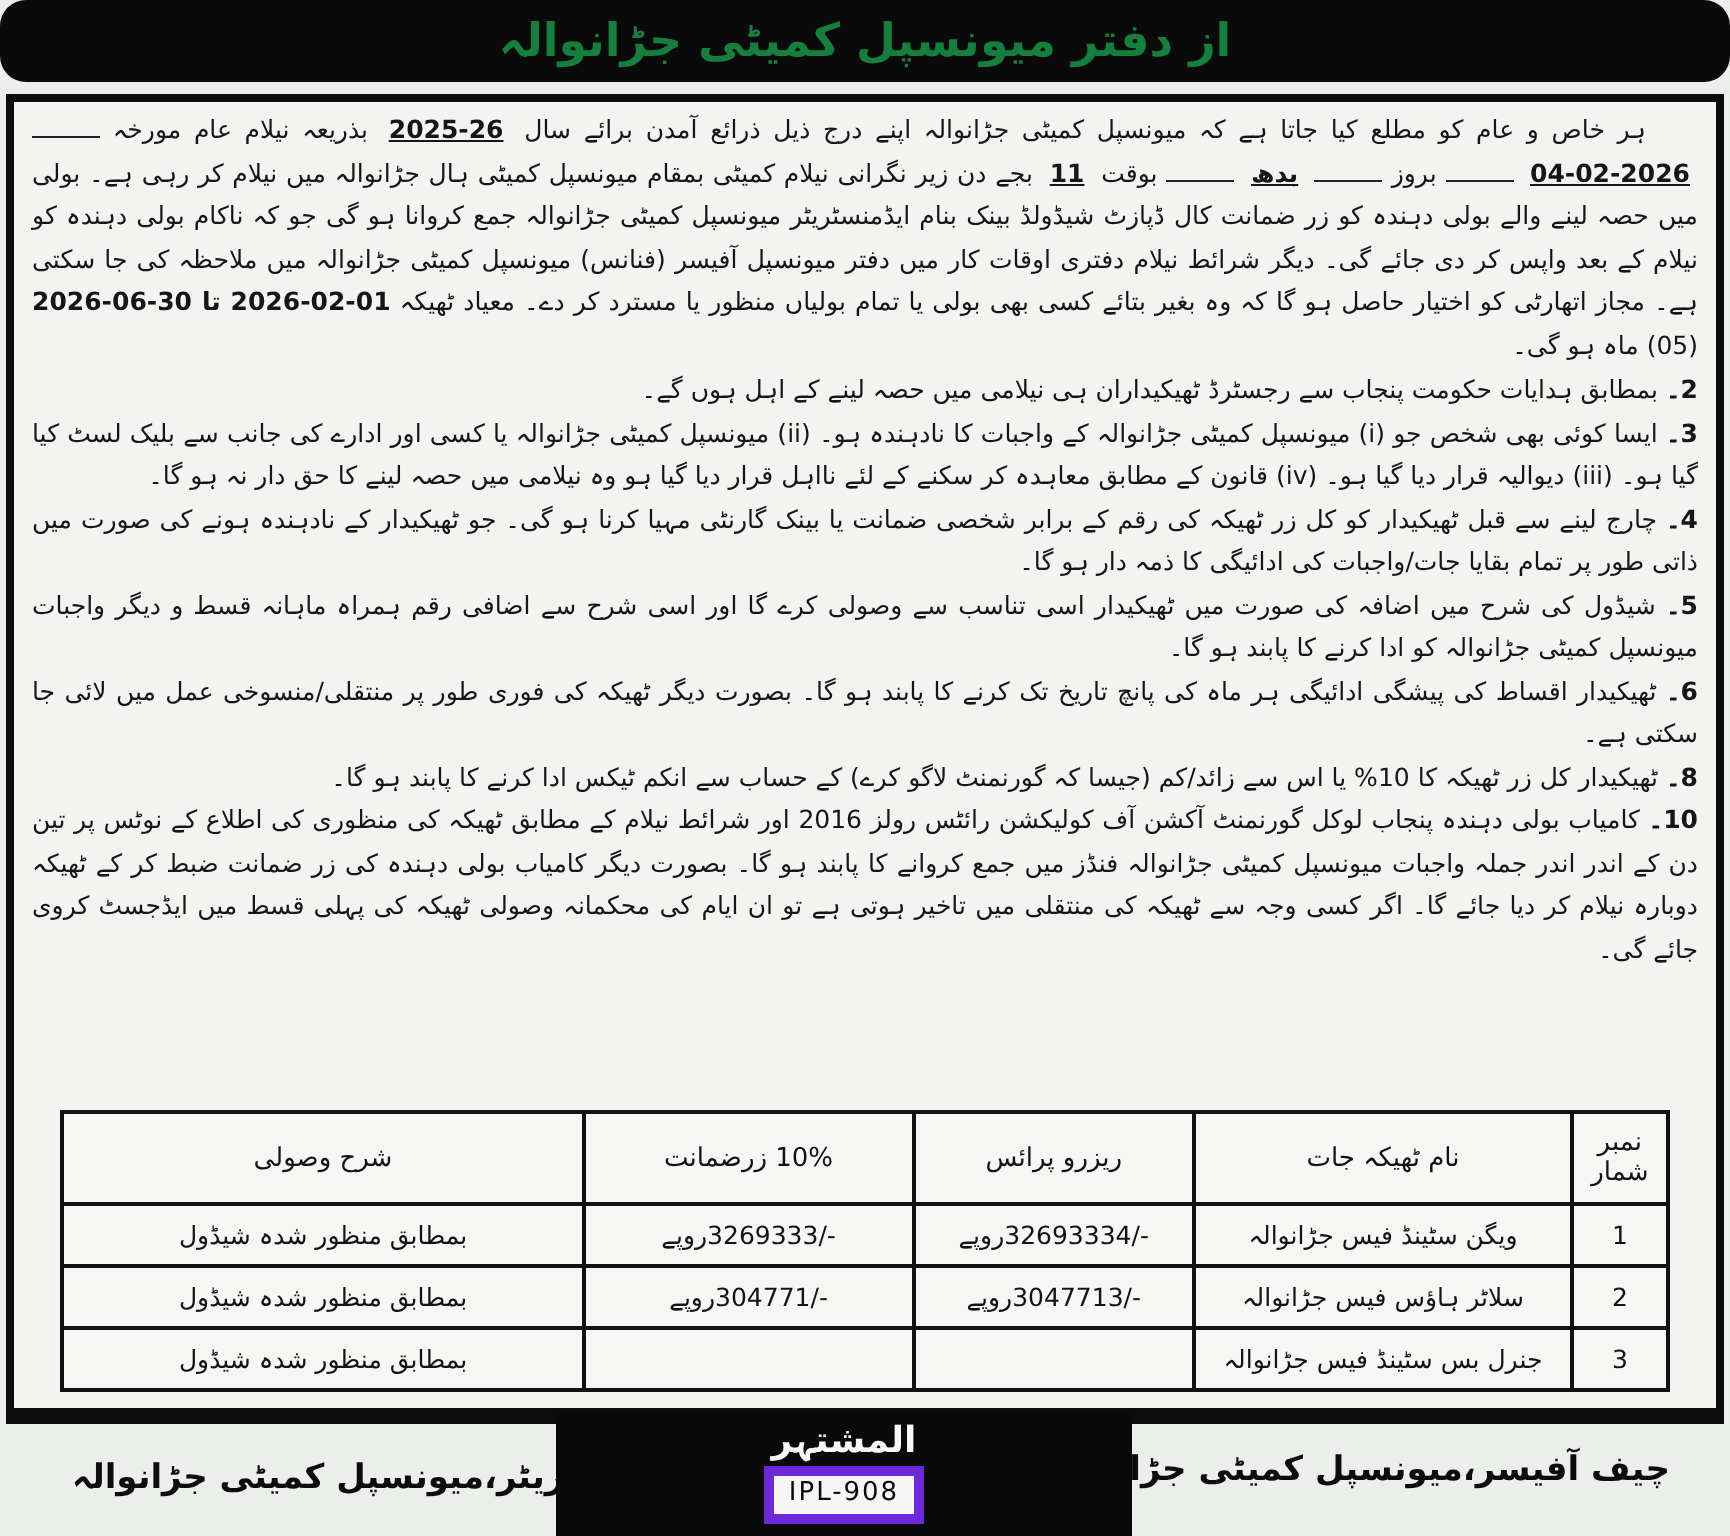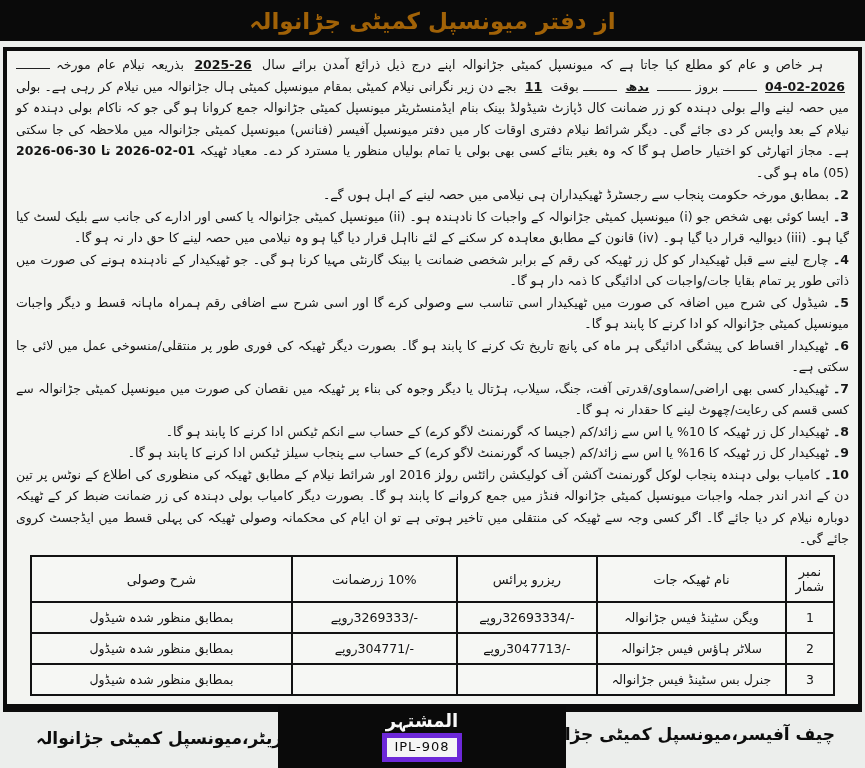--- a/index.html
+++ b/index.html
@@ -4,23 +4,23 @@
 <style>
   * { box-sizing: border-box; margin: 0; padding: 0; }
   body { background: #d8d8d6; font-family: "DejaVu Sans", sans-serif; }
   .page {
     position: relative; width: 865px; height: 768px; overflow: hidden;
     background: #eceeec; color: #101010; margin: 0 auto;
   }
   
   .masthead {
     position: absolute; top: 0; left: 0; right: 0; height: 41px;
-    background: #0a0a0a; color: #a16207;
+    background: #0a0a0a; color: #15803d;
     display: flex; align-items: center; justify-content: center;
-    font-size: 23px; font-weight: bold; direction: rtl; letter-spacing: 1px;
+    font-size: 23px; font-weight: bold; direction: rtl; letter-spacing: 1px; border-radius: 13px;
   }
   
   .ad-box {
     position: absolute; left: 3px; right: 3px; top: 47px; bottom: 56px;
     border: 4px solid #0c0c0c; border-bottom-width: 8px;
     background: #f3f4f1; padding: 3px 9px 2px;
     display: flex; flex-direction: column; overflow: hidden;
   }
   .ad-title {
     text-align: center; font-weight: bold; font-size: 17px;
@@ -101,28 +101,26 @@
       <span class="filled">بدھ</span>
       <span class="blank"></span>
       <span>بوقت</span>
       <span class="filled">11</span>
       <span>بجے دن زیر نگرانی نیلام کمیٹی بمقام میونسپل کمیٹی ہال جڑانوالہ میں نیلام کر رہی ہے۔ بولی میں حصہ لینے والے بولی دہندہ کو زر ضمانت کال ڈپازٹ شیڈولڈ بینک بنام ایڈمنسٹریٹر میونسپل کمیٹی جڑانوالہ جمع کروانا ہو گی جو کہ ناکام بولی دہندہ کو نیلام کے بعد واپس کر دی جائے گی۔ دیگر شرائط نیلام دفتری اوقات کار میں دفتر میونسپل آفیسر (فنانس) میونسپل کمیٹی جڑانوالہ میں ملاحظہ کی جا سکتی ہے۔ مجاز اتھارٹی کو اختیار حاصل ہو گا کہ وہ بغیر بتائے کسی بھی بولی یا تمام بولیاں منظور یا مسترد کر دے۔ معیاد ٹھیکہ</span>
       <span class="bold">01-02-2026 تا 30-06-2026</span>
       <span>(05) ماہ ہو گی۔</span>
     </p>
 
     <div>
-      <p class="urdu-p cond"><span class="num">2۔</span> <span>بمطابق مورخہ حکومت پنجاب سے رجسٹرڈ ٹھیکیداران ہی نیلامی میں حصہ لینے کے اہل ہوں گے۔</span></p>
+      <p class="urdu-p cond"><span class="num">2۔</span> <span>بمطابق ہدایات حکومت پنجاب سے رجسٹرڈ ٹھیکیداران ہی نیلامی میں حصہ لینے کے اہل ہوں گے۔</span></p>
       <p class="urdu-p cond"><span class="num">3۔</span> <span>ایسا کوئی بھی شخص جو (i) میونسپل کمیٹی جڑانوالہ کے واجبات کا نادہندہ ہو۔ (ii) میونسپل کمیٹی جڑانوالہ یا کسی اور ادارے کی جانب سے بلیک لسٹ کیا گیا ہو۔ (iii) دیوالیہ قرار دیا گیا ہو۔ (iv) قانون کے مطابق معاہدہ کر سکنے کے لئے نااہل قرار دیا گیا ہو وہ نیلامی میں حصہ لینے کا حق دار نہ ہو گا۔</span></p>
       <p class="urdu-p cond"><span class="num">4۔</span> <span>چارج لینے سے قبل ٹھیکیدار کو کل زر ٹھیکہ کی رقم کے برابر شخصی ضمانت یا بینک گارنٹی مہیا کرنا ہو گی۔ جو ٹھیکیدار کے نادہندہ ہونے کی صورت میں ذاتی طور پر تمام بقایا جات/واجبات کی ادائیگی کا ذمہ دار ہو گا۔</span></p>
       <p class="urdu-p cond"><span class="num">5۔</span> <span>شیڈول کی شرح میں اضافہ کی صورت میں ٹھیکیدار اسی تناسب سے وصولی کرے گا اور اسی شرح سے اضافی رقم ہمراہ ماہانہ قسط و دیگر واجبات میونسپل کمیٹی جڑانوالہ کو ادا کرنے کا پابند ہو گا۔</span></p>
       <p class="urdu-p cond"><span class="num">6۔</span> <span>ٹھیکیدار اقساط کی پیشگی ادائیگی ہر ماہ کی پانچ تاریخ تک کرنے کا پابند ہو گا۔ بصورت دیگر ٹھیکہ کی فوری طور پر منتقلی/منسوخی عمل میں لائی جا سکتی ہے۔</span></p>
-      <p class="urdu-p cond"><span class="num">7۔</span> <span>ٹھیکیدار کسی بھی اراضی/سماوی/قدرتی آفت، جنگ، سیلاب، ہڑتال یا دیگر وجوہ کی بناء پر ٹھیکہ میں نقصان کی صورت میں میونسپل کمیٹی جڑانوالہ سے کسی قسم کی رعایت/چھوٹ لینے کا حقدار نہ ہو گا۔</span></p>
       <p class="urdu-p cond"><span class="num">8۔</span> <span>ٹھیکیدار کل زر ٹھیکہ کا 10% یا اس سے زائد/کم (جیسا کہ گورنمنٹ لاگو کرے) کے حساب سے انکم ٹیکس ادا کرنے کا پابند ہو گا۔</span></p>
-      <p class="urdu-p cond"><span class="num">9۔</span> <span>ٹھیکیدار کل زر ٹھیکہ کا 16% یا اس سے زائد/کم (جیسا کہ گورنمنٹ لاگو کرے) کے حساب سے پنجاب سیلز ٹیکس ادا کرنے کا پابند ہو گا۔</span></p>
       <p class="urdu-p cond"><span class="num">10۔</span> <span>کامیاب بولی دہندہ پنجاب لوکل گورنمنٹ آکشن آف کولیکشن رائٹس رولز 2016 اور شرائط نیلام کے مطابق ٹھیکہ کی منظوری کی اطلاع کے نوٹس پر تین دن کے اندر اندر جملہ واجبات میونسپل کمیٹی جڑانوالہ فنڈز میں جمع کروانے کا پابند ہو گا۔ بصورت دیگر کامیاب بولی دہندہ کی زر ضمانت ضبط کر کے ٹھیکہ دوبارہ نیلام کر دیا جائے گا۔ اگر کسی وجہ سے ٹھیکہ کی منتقلی میں تاخیر ہوتی ہے تو ان ایام کی محکمانہ وصولی ٹھیکہ کی پہلی قسط میں ایڈجسٹ کروی جائے گی۔</span></p>
     </div>
 
     <div class="table-wrap">
       <table class="rates">
         <colgroup>
           <col style="width:6%">
             <col style="width:23.5%">
             <col style="width:17.5%">
             <col style="width:20.5%">

